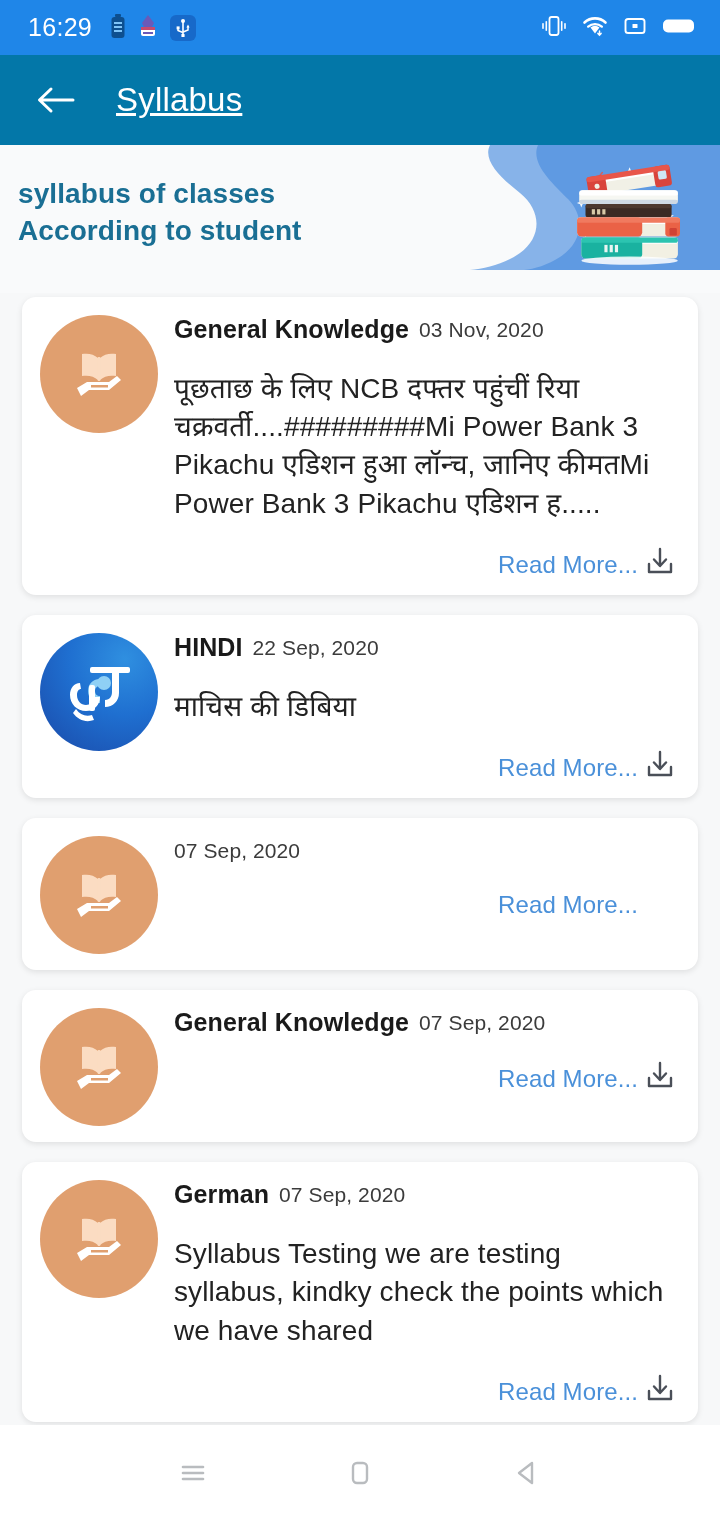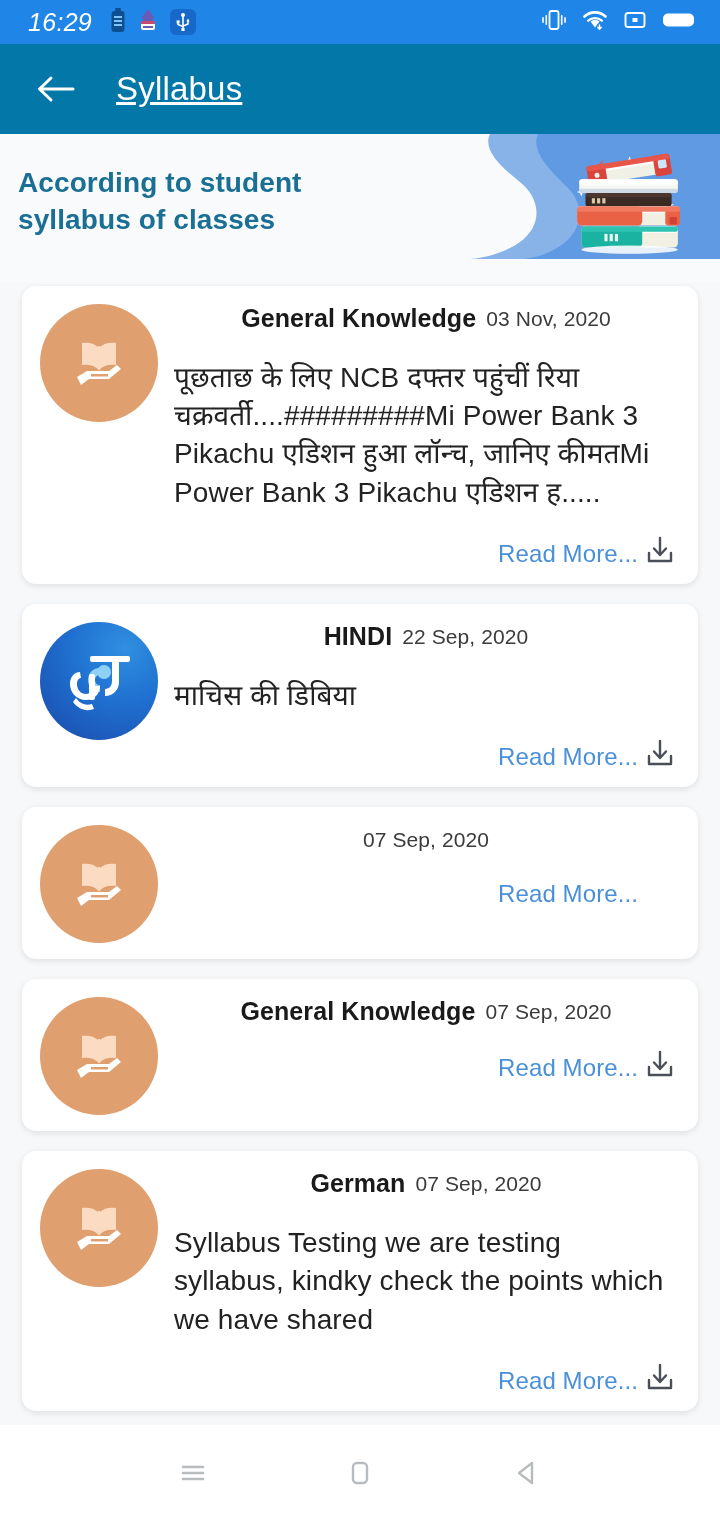--- a/index.html
+++ b/index.html
@@ -16,27 +16,26 @@
     position: relative;
     width: 720px;
     height: 1520px;
     background: #f7f8f9;
     display: flex;
     flex-direction: column;
   }
 
   
   .status-bar {
-    height: 44px;
+    height: 55px;
     background: #1f86e8;
     display: flex;
     align-items: center;
     padding: 0 24px 0 28px;
     flex: 0 0 auto;
-    font-style: italic;
   }
   .status-time {
     color: #ffffff;
     font-size: 25px;
     letter-spacing: 0.3px;
     font-weight: 400;
   }
   .status-left-icons {
     display: flex;
     align-items: center;
@@ -142,21 +141,21 @@
   .avatar-green { background: #4cc37c; }
 
   .card-body {
     flex: 1 1 auto;
     min-width: 0;
     position: relative;
   }
   .card-head {
     display: flex;
     align-items: flex-start;
-    justify-content: center;
+    justify-content: flex-start;
     gap: 10px;
   }
   .card-title {
     font-size: 25px;
     font-weight: 600;
     color: #1a1a1a;
     line-height: 1.15;
     letter-spacing: 0.1px;
   }
   .card-date {
@@ -364,22 +363,22 @@
           <rect x="28" y="9" width="3" height="7" fill="#e8f5f2"></rect>
           <rect x="33" y="9" width="3" height="7" fill="#e8f5f2"></rect>
           <rect x="38" y="9" width="3" height="7" fill="#e8f5f2"></rect>
         </g>
 
         <ellipse cx="52" cy="93" rx="46" ry="4" fill="#ffffff" opacity="0.85"></ellipse>
       </g>
     </svg>
 
     <div class="banner-heading">
+      <span class="line">syllabus of classes</span>
       <span class="line">According to student</span>
-      <span class="line">syllabus of classes</span>
     </div>
   </div>
 
   <div class="list">
 
     <div class="card">
       <div class="avatar avatar-book">
         <svg width="64" height="64" viewBox="0 0 64 64">
           <path d="M31 16 C27 12 21 11 15 12 L15 34 C21 33 27 34 31 38 Z" fill="#fbdcc2"></path>
           <path d="M33 16 C37 12 43 11 49 12 L49 34 C43 33 37 34 33 38 Z" fill="#fbdcc2"></path>

